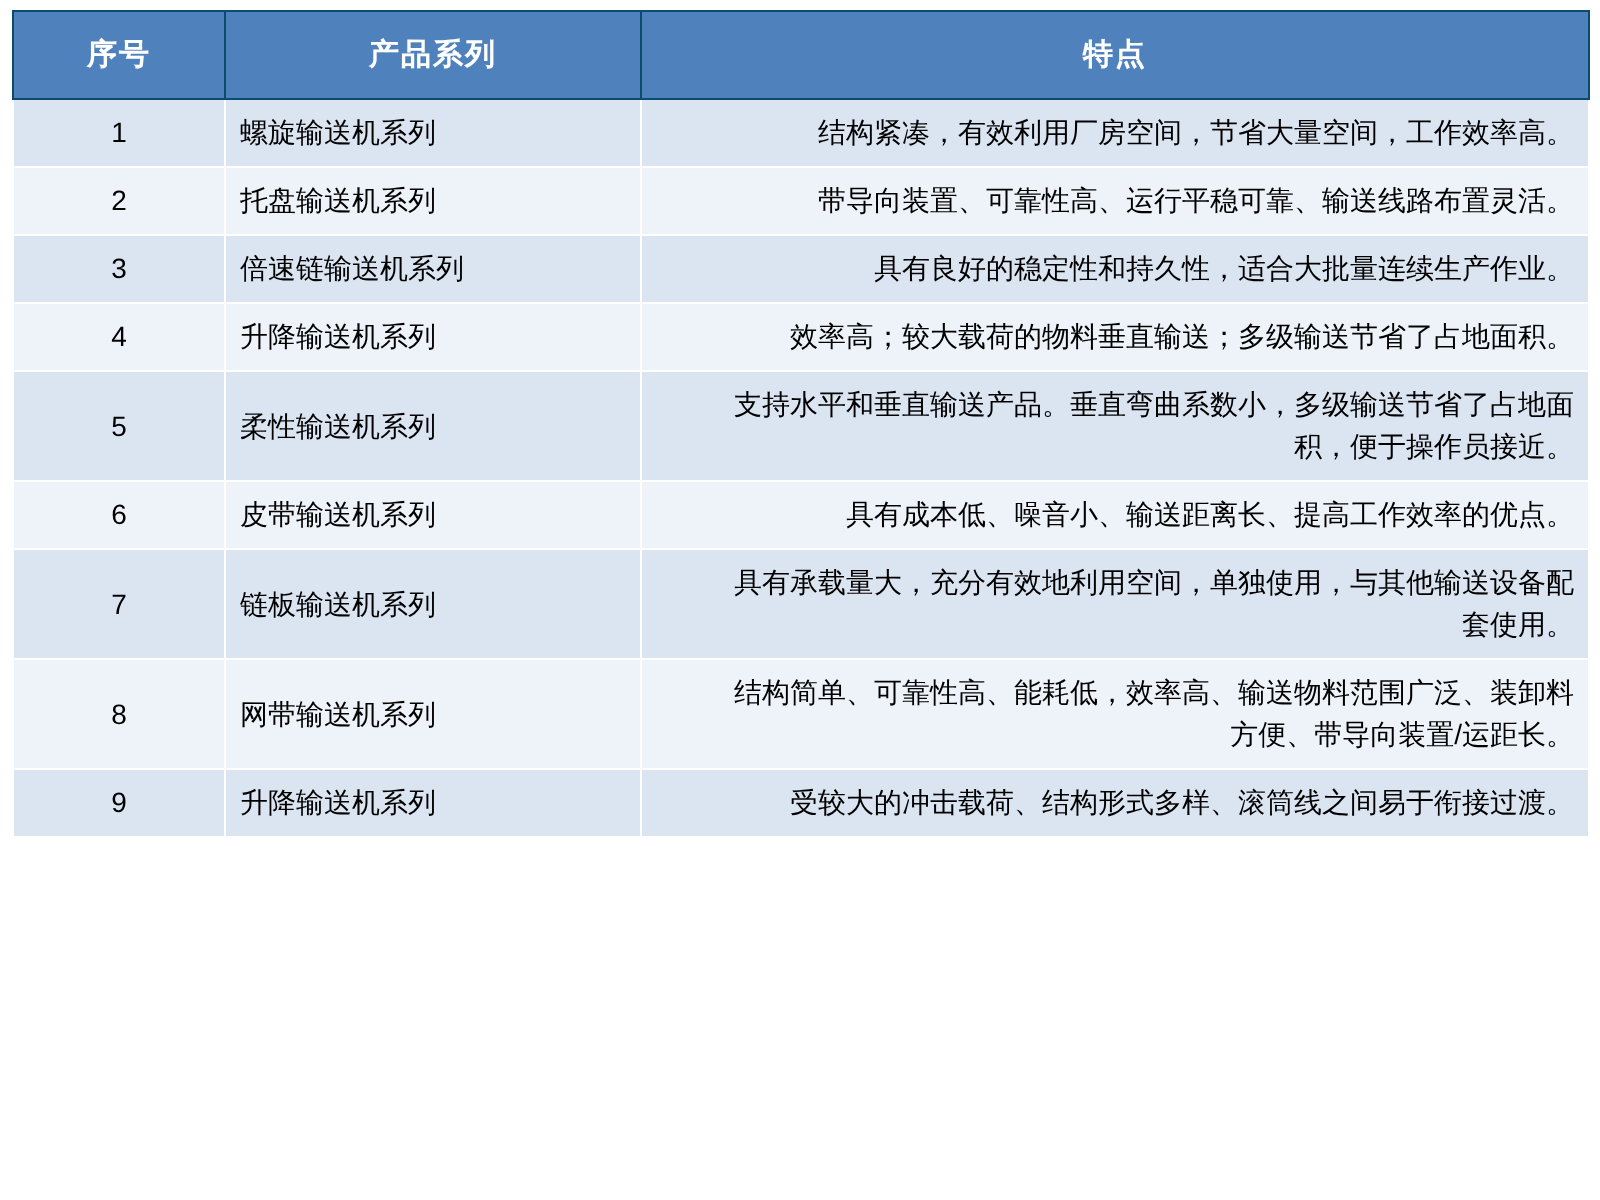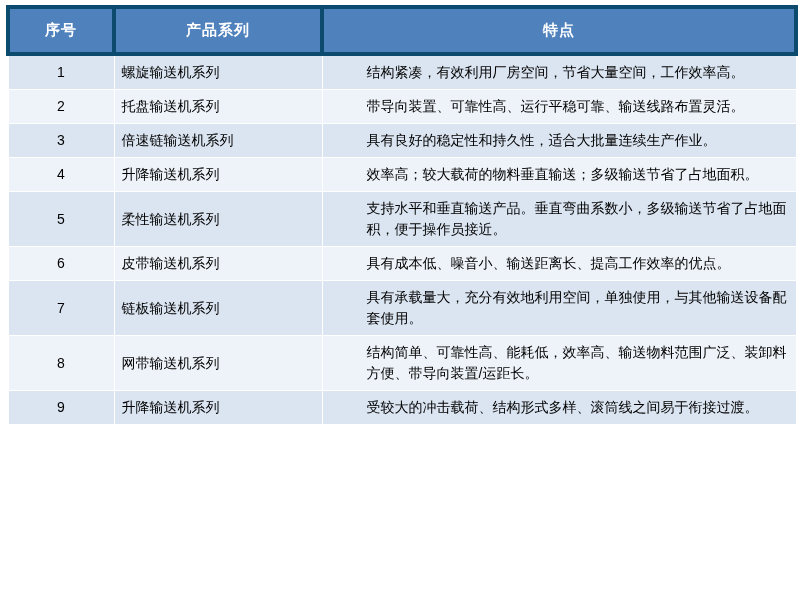--- a/index.html
+++ b/index.html
@@ -28,21 +28,21 @@
   table.spec col.c2 { width: 474px; }
 
   table.spec th {
     background: #4f81bd;
     color: #ffffff;
     font-size: 15px;
     font-weight: bold;
     text-align: center;
     vertical-align: middle;
     height: 41px;
-    border: 4px solid #0c4a6e;
+    border: 1px solid #0c4a6e;
     letter-spacing: 1px;
   }
   table.spec td {
     font-size: 14px;
     color: #000000;
     border: 1px solid #ffffff;
     vertical-align: middle;
     padding: 6px 7px;
     line-height: 1.5;
   }
@@ -51,21 +51,21 @@
 
   table.spec td.num {
     text-align: center;
     font-size: 14px;
   }
   table.spec td.series {
     text-align: left;
     font-size: 14px;
   }
   table.spec td.feat {
-    text-align: left;
+    text-align: right;
     font-size: 14px;
     padding-left: 44px;
   }
 </style>
 </head>
 <body>
 
 <div id="page">
   <table class="spec">
     <colgroup>

